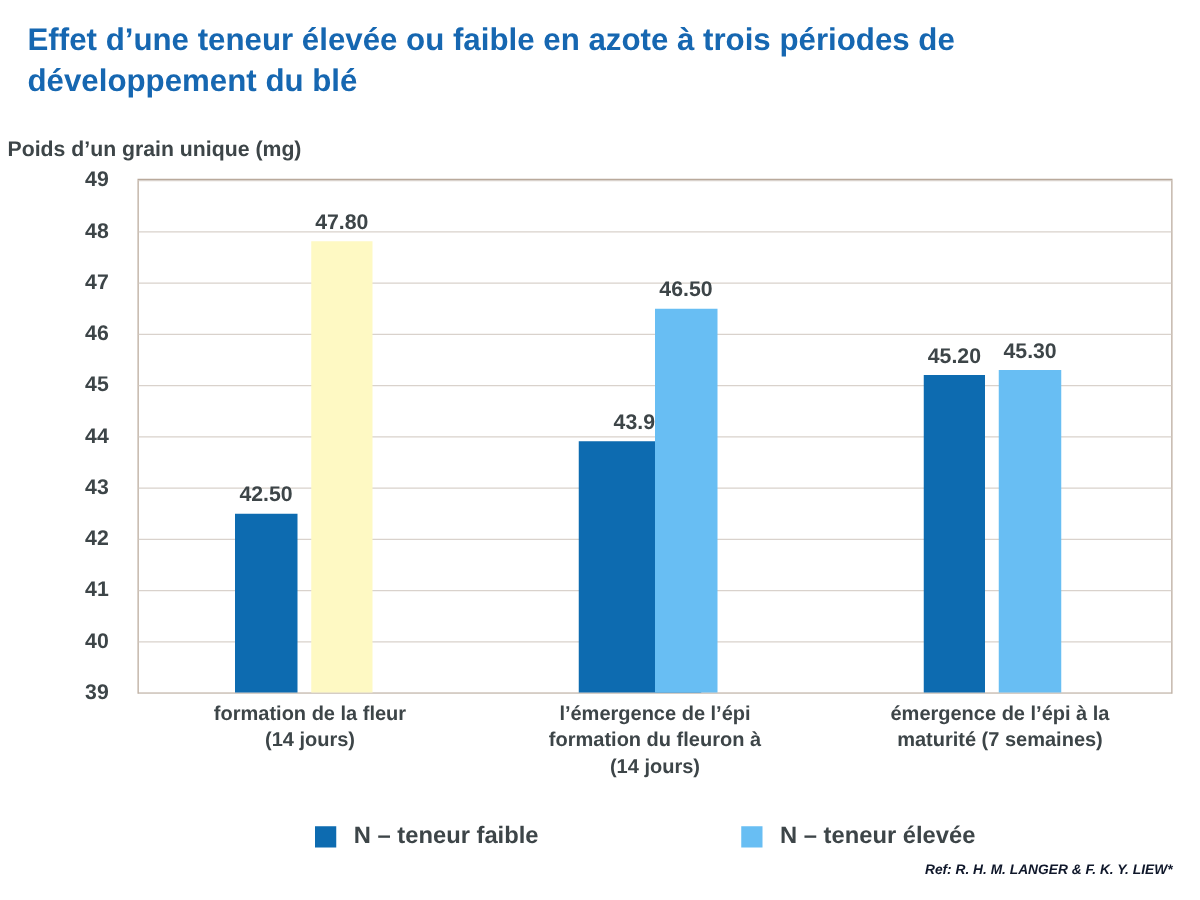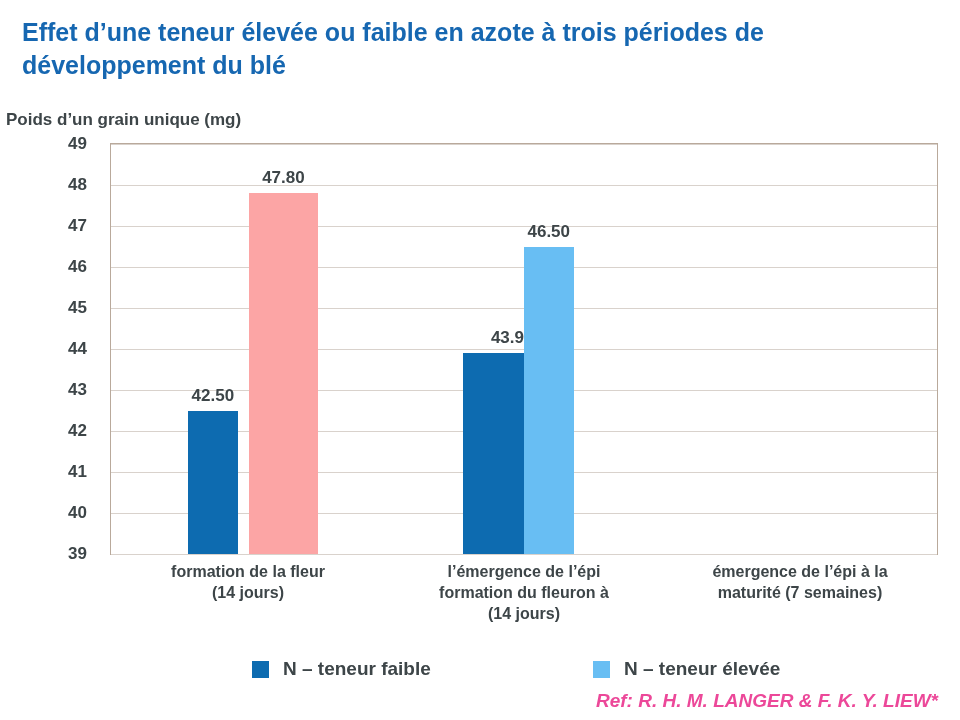--- a/index.html
+++ b/index.html
@@ -143,22 +143,22 @@
     font-size: 19px;
     font-weight: bold;
     white-space: nowrap;
   }
 
   
   #footnote {
     position: absolute;
     right: 22px;
     top: 690px;
-    color: #ec4899;
-    font-size: 19px;
+    color: #0f172a;
+    font-size: 11px;
     font-style: italic;
     font-weight: bold;
     white-space: nowrap;
   }
 </style>
 </head>
 <body>
 
 <div id="title">Effet d’une teneur élevée ou faible en azote à trois périodes de développement du blé</div>
 
@@ -198,34 +198,42 @@
       <span class="ytick">48</span>
     </div>
     <div class="gridline" style="top:0%">
       <span class="ytick">49</span>
     </div>
 
     <div class="group" style="left:0%;width:33.333%">
       <div class="bar low" id="bar-0-0" style="left: 28%; width: 18%; height: 35%; background: rgb(13, 107, 176);">
         <span class="bar-label">42.50</span>
       </div>
-      <div class="bar high" id="bar-1-0" style="left: 50%; width: 18%; height: 88%; background: #fca5a5; padding-left: 20px;">
+      <div class="bar high" id="bar-1-0" style="left: 50%; width: 18%; height: 88%; background: #fef9c3;">
         <span class="bar-label">47.80</span>
       </div>
     </div>
 
     <div class="group" style="left:33.333%;width:33.333%">
       <div class="bar low" id="bar-0-1" style="left: 28%; width: 18%; height: 49%; background: rgb(13, 107, 176); padding-left: 48px;">
         <span class="bar-label">43.90</span>
       </div>
       <div class="bar high" id="bar-1-1" style="left: 50%; width: 18%; height: 75%; background: rgb(104, 190, 243);">
         <span class="bar-label">46.50</span>
       </div>
     </div>
 
+    <div class="group" style="left:66.666%;width:33.333%">
+      <div class="bar low" id="bar-0-2" style="left: 28%; width: 18%; height: 62%; background: rgb(13, 107, 176);">
+        <span class="bar-label">45.20</span>
+      </div>
+      <div class="bar high" id="bar-1-2" style="left: 50%; width: 18%; height: 63%; background: rgb(104, 190, 243);">
+        <span class="bar-label">45.30</span>
+      </div>
+    </div>
   </div>
 </div>
 
 <div id="cat-labels">
   <div class="cat" style="left:0%;width:33.333%">
     <div>formation de la fleur</div>
     <div>(14 jours)</div>
   </div>
   <div class="cat" style="left:33.333%;width:33.333%">
     <div>l’émergence de l’épi</div>

